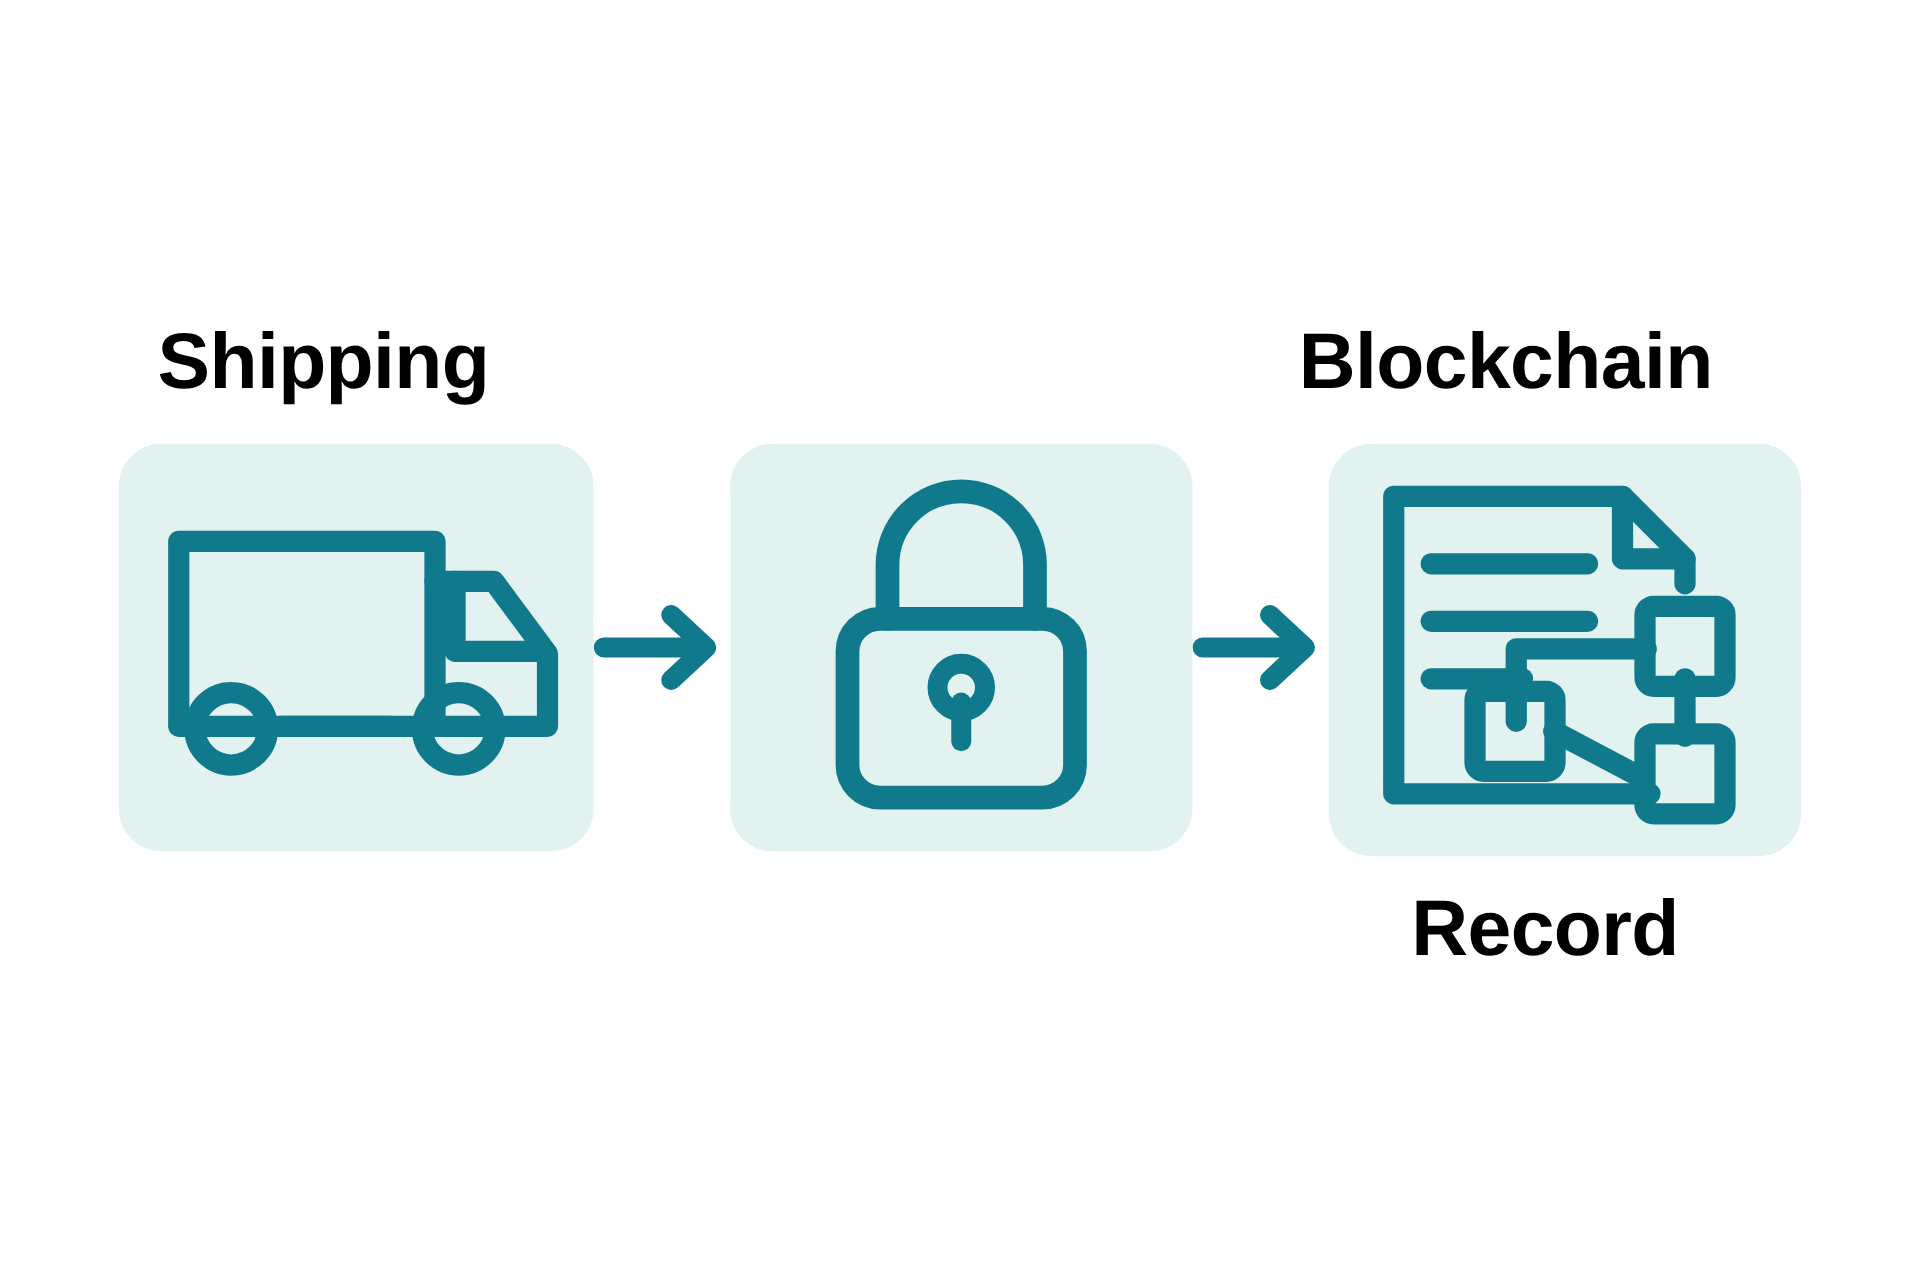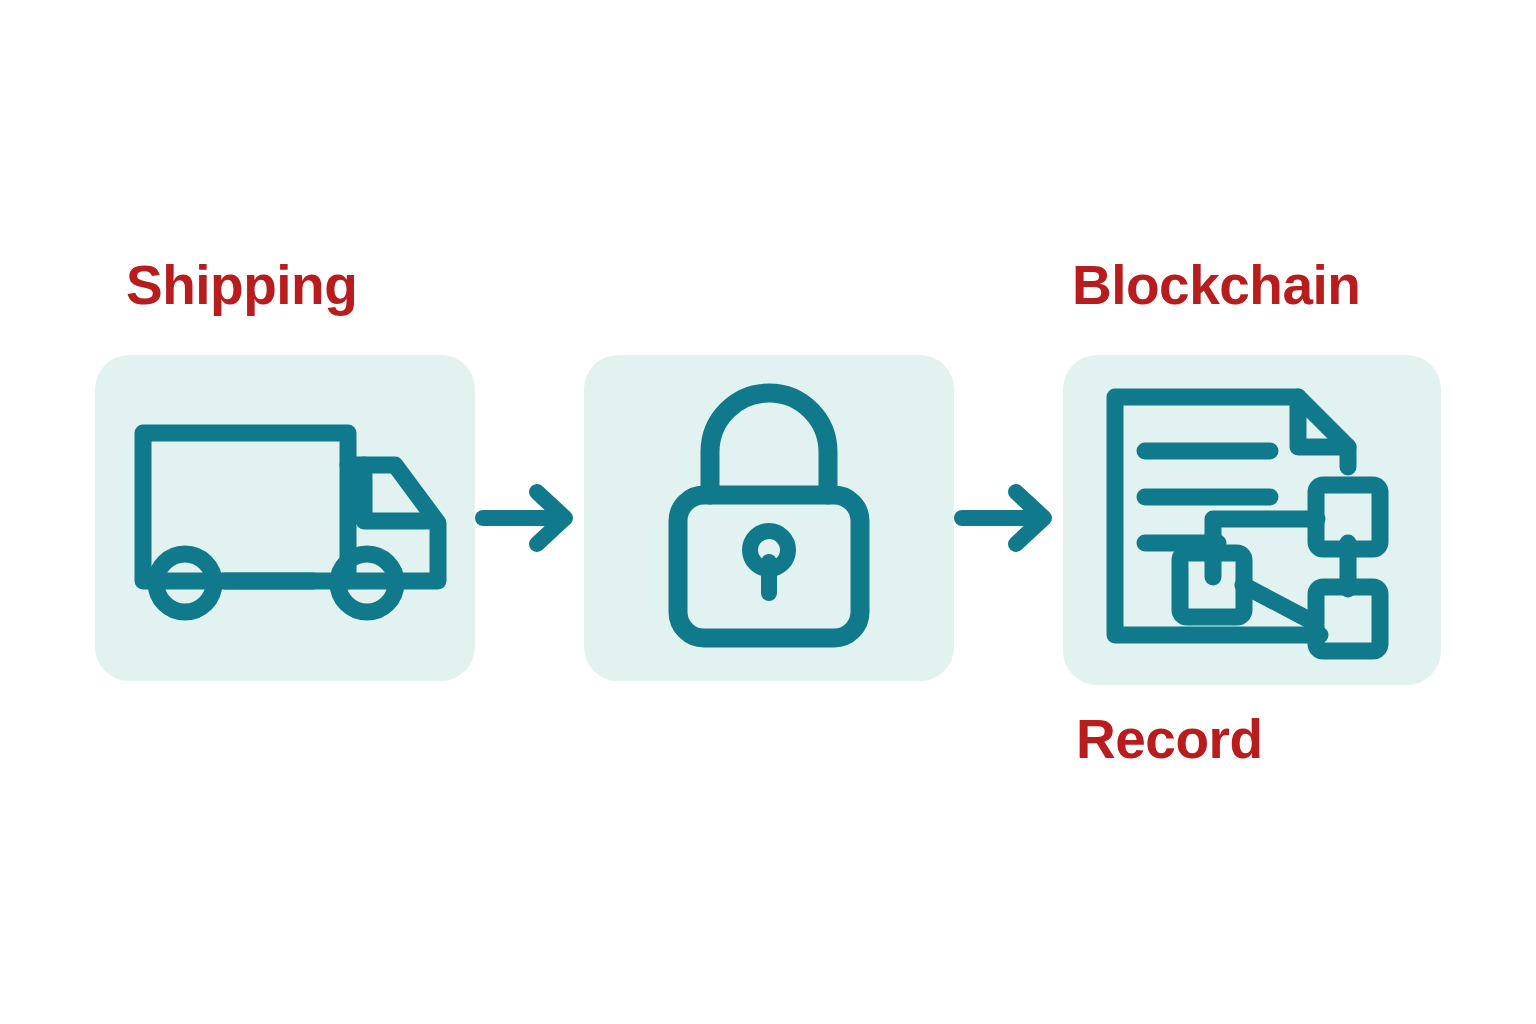--- a/index.html
+++ b/index.html
@@ -38,32 +38,32 @@
     position: absolute;
     left: 0; top: 0;
     width: 100%;
     height: 100%;
     display: block;
   }
 
   
   .step-label {
     position: absolute;
-    color: #b91c1c;
+    color: #000000;
     font-family: "Liberation Sans", sans-serif;
     font-weight: bold;
-    font-size: 55px;
+    font-size: 63px;
     line-height: 1;
     letter-spacing: -0.5px;
     white-space: nowrap;
   }
   .label-shipping   { left: 126px;  top: 258px; }
-  .label-blockchain { left: 1039px; top: 258px; margin-left: 33px; }
+  .label-blockchain { left: 1039px; top: 258px; }
   .label-verification { left: 576px;  top: 712px; }
-  .label-record     { left: 1076px; top: 712px; }
+  .label-record     { left: 1129px; top: 712px; }
 
   
   .flow-arrow {
     position: absolute;
     width: 110px;
     height: 80px;
   }
   .arrow-1 { left: 475px; top: 478px; }
   .arrow-2 { left: 954px; top: 478px; }
 </style>

